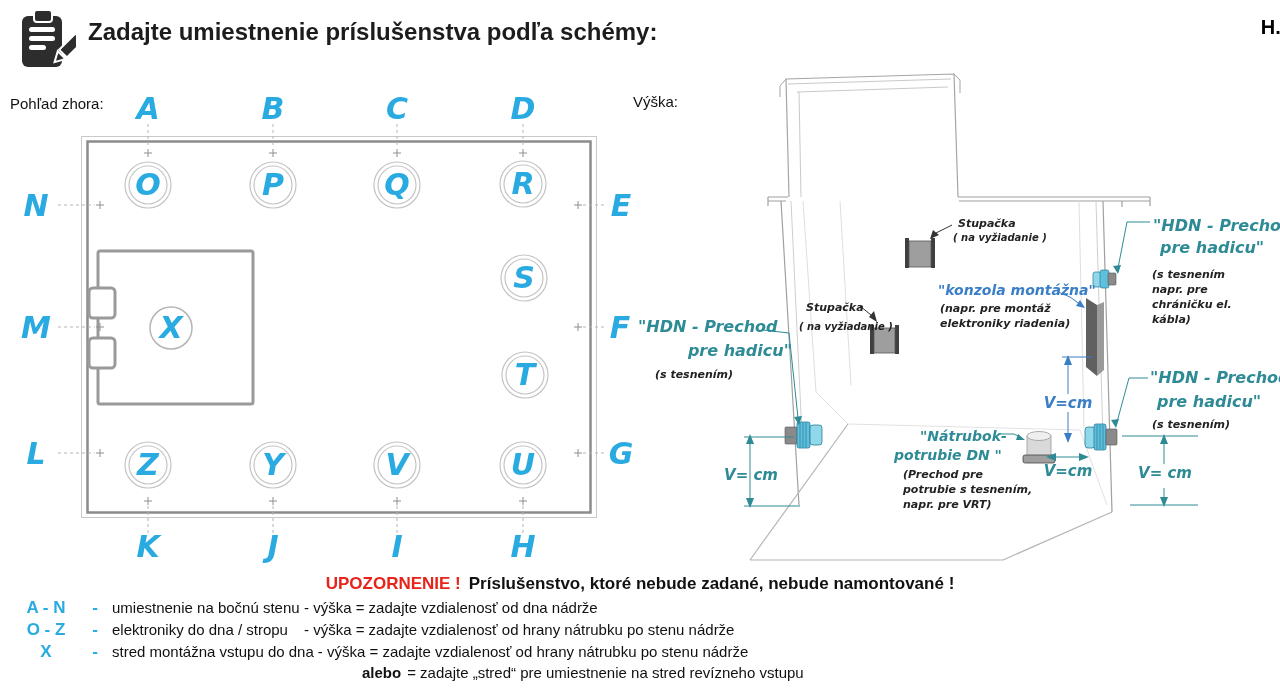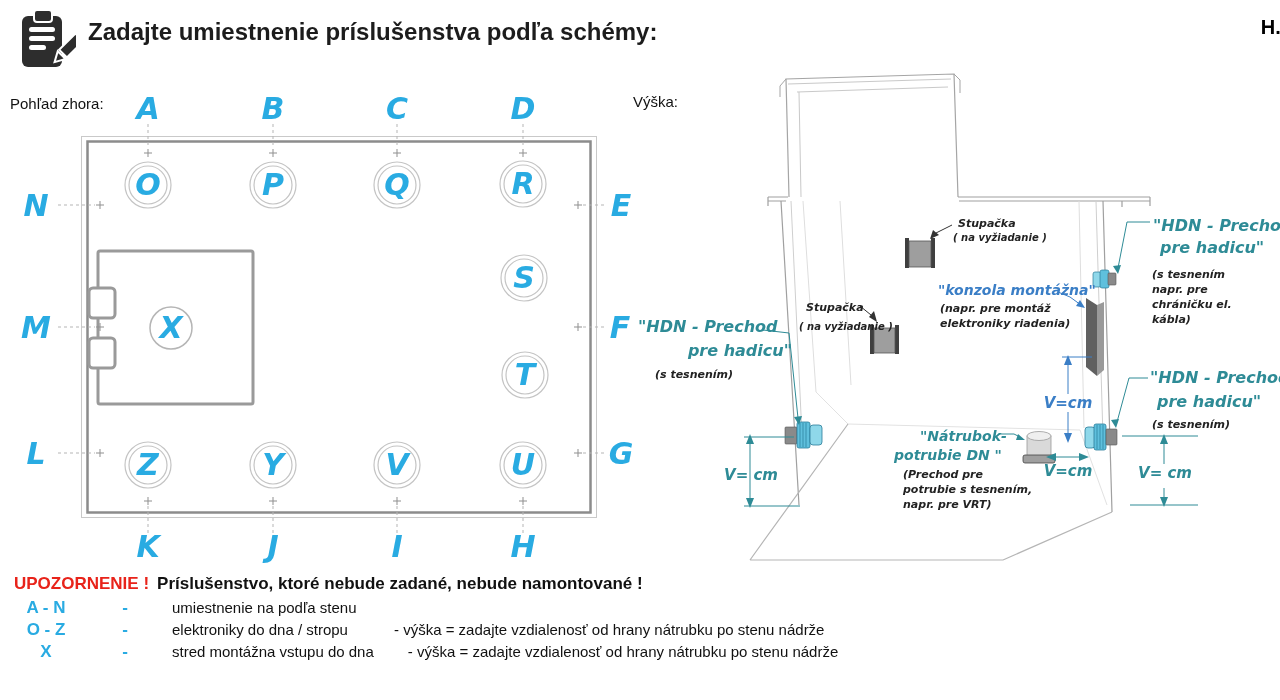--- a/index.html
+++ b/index.html
@@ -15,23 +15,23 @@
   .secLbl{font:15px "Liberation Sans",sans-serif;fill:#111;}
   .hwT{font:italic 600 16px "DejaVu Sans",sans-serif;fill:#2E8B96;}
   .hwT14{font:italic 600 14px "DejaVu Sans",sans-serif;fill:#2E8B96;}
   .hwB14{font:italic 600 14px "DejaVu Sans",sans-serif;fill:#3A7EC6;}
   .hwN{font:italic 600 11px "DejaVu Sans",sans-serif;fill:#222;}
   .hwN10{font:italic 600 10px "DejaVu Sans",sans-serif;fill:#222;}
   .dimT{font:italic 600 15px "DejaVu Sans",sans-serif;fill:#2E8B96;}
   .dimB{font:italic 600 15px "DejaVu Sans",sans-serif;fill:#3A7EC6;}
   
   .footer{position:absolute;left:14px;top:574px;width:1252px;}
-  .warn{font-size:17px;font-weight:bold;color:#111;height:24px;}
+  .warn{font-size:17px;font-weight:bold;color:#111;height:24px;text-align:center;}
   .warn .red{color:#E8231A;margin-right:8px;}
-  .legend-row{display:flex;align-items:baseline;font-size:15px;color:#111;height:22px;white-space:nowrap;gap:30px;}
+  .legend-row{display:flex;align-items:baseline;font-size:15px;color:#111;height:22px;white-space:nowrap;}
   .lkey{color:#29ABE2;font-weight:bold;font-size:17px;width:64px;text-align:center;flex:none;}
   .ldash{color:#29ABE2;font-weight:bold;font-size:17px;width:34px;text-align:center;flex:none;}
   .ldesc{min-width:188px;flex:none;padding-right:4px;}
   .lrule{}
   .alebo-row{font-size:15px;color:#111;padding-left:348px;height:22px;white-space:nowrap;}
   .alebo-row b{margin-right:6px;}
 </style>
 </head>
 <body>
 
@@ -258,29 +258,33 @@
     <text x="1165" y="478" text-anchor="middle" class="dimT">V= cm</text>
   </svg>
 
   <div class="footer">
     <div class="warn">
       <span class="red">UPOZORNENIE !</span><span>Príslušenstvo, ktoré nebude zadané, nebude namontované !</span>
     </div>
     <div class="legend-row">
       <span class="lkey">A - N</span>
       <span class="ldash">-</span>
-      <span class="ldesc">umiestnenie na podľa stenu</span>
+      <span class="ldesc">umiestnenie na bočnú stenu</span>
+      <span class="lrule">- výška = zadajte vzdialenosť od dna nádrže</span>
     </div>
     <div class="legend-row">
       <span class="lkey">O - Z</span>
       <span class="ldash">-</span>
       <span class="ldesc">elektroniky do dna / stropu</span>
       <span class="lrule">- výška = zadajte vzdialenosť od hrany nátrubku po stenu nádrže</span>
     </div>
     <div class="legend-row">
       <span class="lkey">X</span>
       <span class="ldash">-</span>
       <span class="ldesc">stred montážna vstupu do dna</span>
       <span class="lrule">- výška = zadajte vzdialenosť od hrany nátrubku po stenu nádrže</span>
     </div>
+    <div class="alebo-row">
+      <b>alebo</b><span>= zadajte „stred“ pre umiestnenie na stred revízneho vstupu</span>
+    </div>
   </div>
 
 </div>
 
 </body></html>

